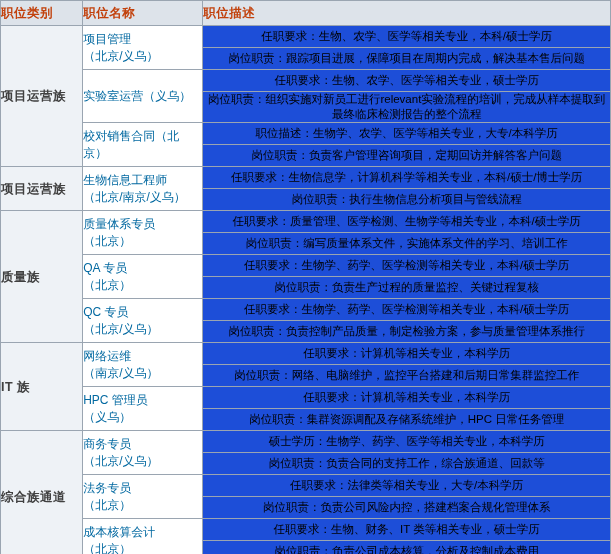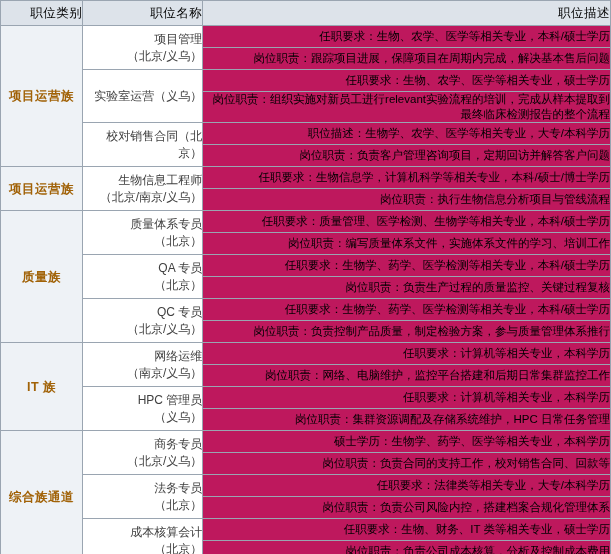--- a/index.html
+++ b/index.html
@@ -19,57 +19,56 @@
     table-layout: fixed;
   }
   table.job-table td, table.job-table th {
     border: 1px solid #9aa5b1;
     padding: 0;
     vertical-align: middle;
   }
   thead th {
     background: #dde3ea;
     font-size: 12.5px;
-    font-weight: normal;
-    color: #000000;
+    font-weight: bold;
+    color: #c2410c;
     height: 24px;
-    text-align: right;
+    text-align: left;
     letter-spacing: 0.5px;
   }
   .col-cat { width: 82px; }
   .col-title { width: 120px; }
   .col-desc { width: 407px; }
 
   td.cat-cell {
     background: #eef2f6;
-    text-align: center;
     font-size: 12.5px;
     font-weight: bold;
-    color: #a16207;
+    color: #404040;
     line-height: 16px;
     letter-spacing: 0.5px;
   }
   td.title-cell {
     background: #ffffff;
-    text-align: right;
+    text-align: left;
     font-size: 12px;
-    color: #404040;
+    color: #0369a1;
     line-height: 17px;
     padding: 3px 2px;
   }
   td.title-cell .t-main { display: block; }
   td.title-cell .t-sub { display: block; }
 
   td.desc-cell {
-    background: #be185d;
+    background: #1d4ed8;
     font-size: 11.5px;
     color: #000;
     line-height: 15px;
     padding: 3px 5px 3px 6px;
-    text-align: right;
+    text-align: center;
     height: 21px;
   }
 </style>
 </head>
 <body>
 
 <table class="job-table">
   <colgroup>
     <col class="col-cat">
     <col class="col-title">
@@ -177,21 +176,21 @@
       </tr>
       <tr>
         <td class="cat-cell" rowspan="6">综合族通道</td>
         <td class="title-cell" rowspan="2">
           <span class="t-main">商务专员</span>
           <span class="t-sub">（北京/义乌）</span>
         </td>
         <td class="desc-cell">硕士学历：生物学、药学、医学等相关专业，本科学历</td>
       </tr>
       <tr>
-        <td class="desc-cell">岗位职责：负责合同的支持工作，校对销售合同、回款等</td>
+        <td class="desc-cell">岗位职责：负责合同的支持工作，综合族通道、回款等</td>
       </tr>
       <tr>
         <td class="title-cell" rowspan="2">
           <span class="t-main">法务专员</span>
           <span class="t-sub">（北京）</span>
         </td>
         <td class="desc-cell">任职要求：法律类等相关专业，大专/本科学历</td>
       </tr>
       <tr>
         <td class="desc-cell">岗位职责：负责公司风险内控，搭建档案合规化管理体系</td>

